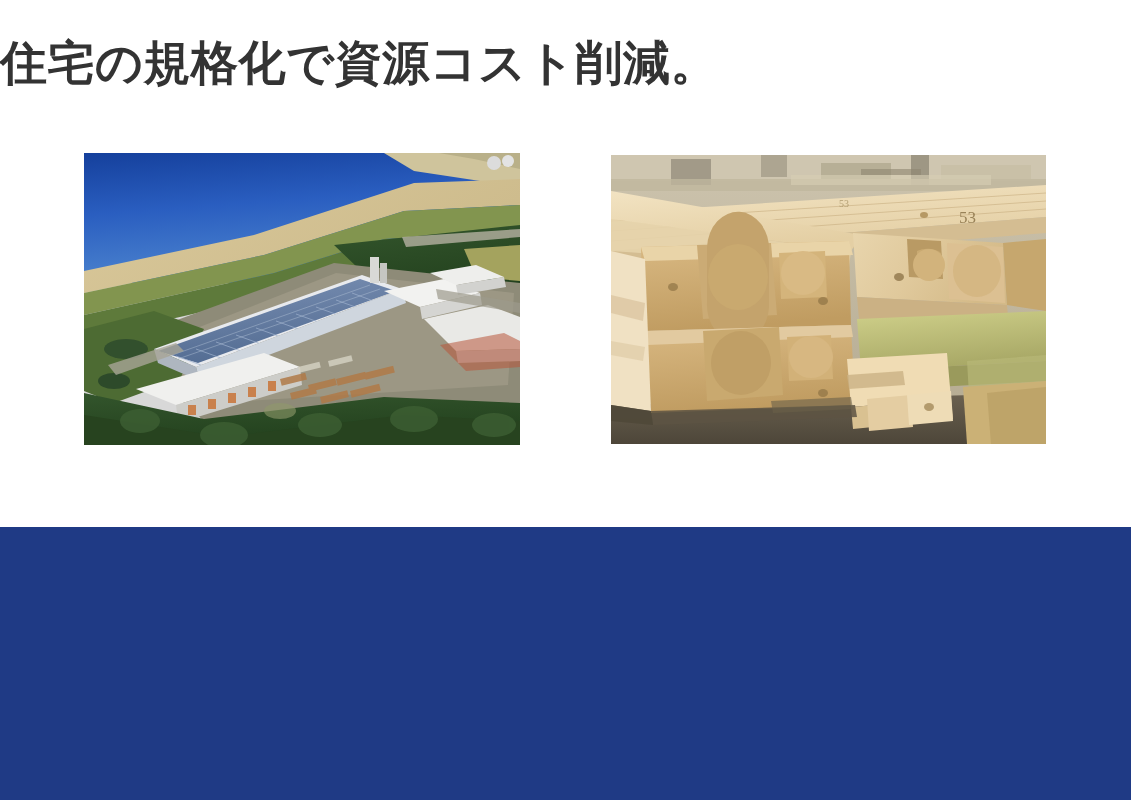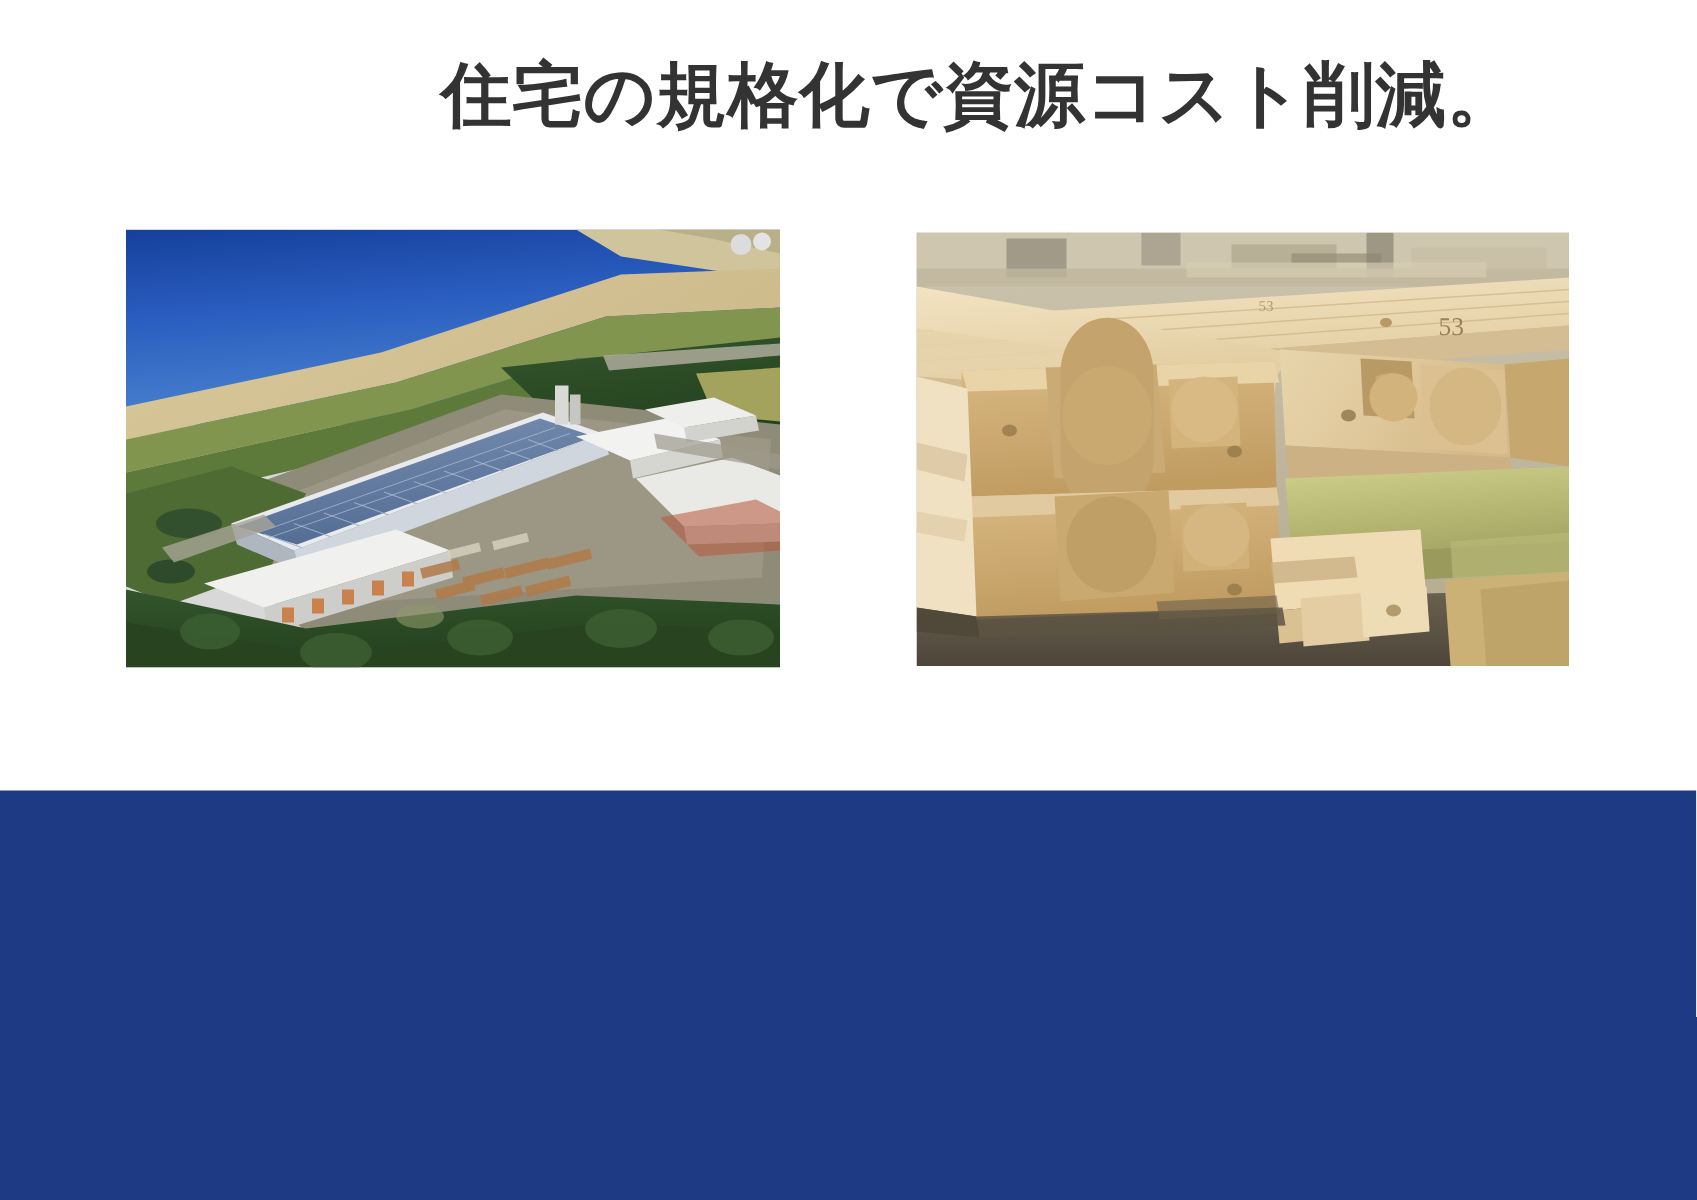--- a/index.html
+++ b/index.html
@@ -23,21 +23,21 @@
     background: #ffffff;
     overflow: hidden;
   }
 
   
   .headline {
     position: absolute;
     left: 0;
     top: 36px;
     width: 1012px;
-    text-align: right;
+    text-align: left;
     font-size: 47px;
     line-height: 1.15;
     font-weight: bold;
     letter-spacing: 0.5px;
     color: #333333;
     white-space: nowrap;
   }
 
   
   .photo-row {

